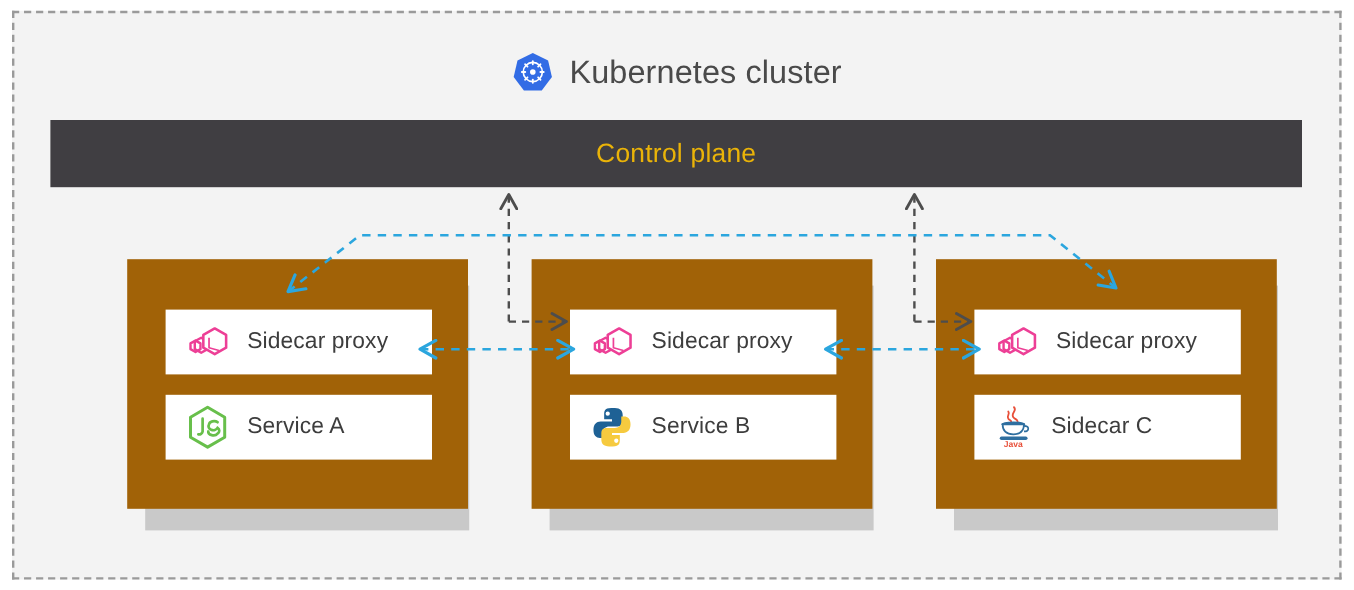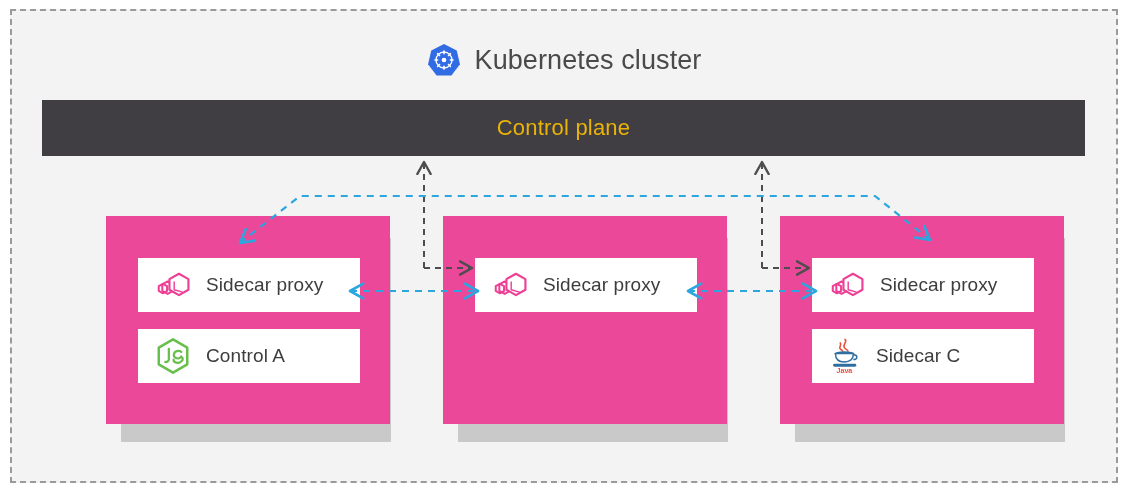--- a/index.html
+++ b/index.html
@@ -59,21 +59,21 @@
     letter-spacing: 0.2px;
   }
 
   
   .pod-shadow {
     position: absolute;
     background: #c9c9c9;
   }
   .pod {
     position: absolute;
-    background: #ec4899;
+    background: #a16207;
   }
   .card {
     position: absolute;
     background: #ffffff;
     display: flex;
     align-items: center;
     padding-left: 16px;
     gap: 14px;
   }
   .card-label {
@@ -137,36 +137,45 @@
       <span class="card-label">Sidecar proxy</span>
     </div>
     <div class="card" style="left:32px; top:113px; width:222px; height:54px;">
       <svg class="card-icon" viewBox="0 0 64 64">
         <polygon points="32,4 56,18 56,46 32,60 8,46 8,18" fill="#ffffff" stroke="#68bf4b" stroke-width="4.2" stroke-linejoin="round"></polygon>
         <g fill="none" stroke="#68bf4b" stroke-width="3.8" stroke-linecap="round">
           <path d="M25 20 L25 38 A5 5 0 0 1 19 42"></path>
           <path d="M46 25 A7 5 0 0 0 34 28 A6 5 0 0 0 46 33 A6 5 0 0 1 46 41 A7 5 0 0 1 33 38"></path>
         </g>
       </svg>
-      <span class="card-label">Control A</span>
+      <span class="card-label">Service A</span>
     </div>
   </div>
 
   <div class="pod-shadow" style="left:458px; top:238px; width:270px; height:204px;"></div>
   <div class="pod" style="left:443px; top:216px; width:284px; height:208px;">
     <div class="card" style="left:32px; top:42px; width:222px; height:54px;">
       <svg class="card-icon" viewBox="0 0 64 64">
         <g fill="none" stroke="#ed3f96" stroke-width="3.4" stroke-linejoin="round">
           <polygon points="8,34 15,30 22,34 22,42 15,46 8,42"></polygon>
           <polygon points="14,31 23,26 32,31 32,42 23,47 14,42"></polygon>
         </g>
         <polygon points="26,22 42,13 58,22 58,40 42,49 26,40" fill="#ffffff" stroke="#ed3f96" stroke-width="3.6" stroke-linejoin="round"></polygon>
         <polyline points="34,26 34,40 48,44" fill="none" stroke="#ed3f96" stroke-width="2.4" stroke-linejoin="round"></polyline>
       </svg>
       <span class="card-label">Sidecar proxy</span>
+    </div>
+    <div class="card" style="left:32px; top:113px; width:222px; height:54px;">
+      <svg class="card-icon" viewBox="0 0 64 64">
+        <path d="M31 5 C21 5 21 10 21 15 L21 21 L32 21 L32 24 L16 24 C10 24 6 28 6 36 C6 44 10 47 15 47 L19 47 L19 40 C19 34 23 31 28 31 L40 31 C45 31 47 28 47 23 L47 15 C47 9 44 5 36 5 Z" fill="#1e6195"></path>
+        <circle cx="26" cy="13" r="3" fill="#ffffff"></circle>
+        <path d="M33 59 C43 59 43 54 43 49 L43 43 L32 43 L32 40 L48 40 C54 40 58 36 58 28 C58 20 54 17 49 17 L45 17 L45 24 C45 30 41 33 36 33 L24 33 C19 33 17 36 17 41 L17 49 C17 55 20 59 28 59 Z" fill="#f6ca3f"></path>
+        <circle cx="38" cy="51" r="3" fill="#ffffff"></circle>
+      </svg>
+      <span class="card-label">Service B</span>
     </div>
   </div>
 
   <div class="pod-shadow" style="left:795px; top:238px; width:270px; height:204px;"></div>
   <div class="pod" style="left:780px; top:216px; width:284px; height:208px;">
     <div class="card" style="left:32px; top:42px; width:222px; height:54px;">
       <svg class="card-icon" viewBox="0 0 64 64">
         <g fill="none" stroke="#ed3f96" stroke-width="3.4" stroke-linejoin="round">
           <polygon points="8,34 15,30 22,34 22,42 15,46 8,42"></polygon>
           <polygon points="14,31 23,26 32,31 32,42 23,47 14,42"></polygon>

